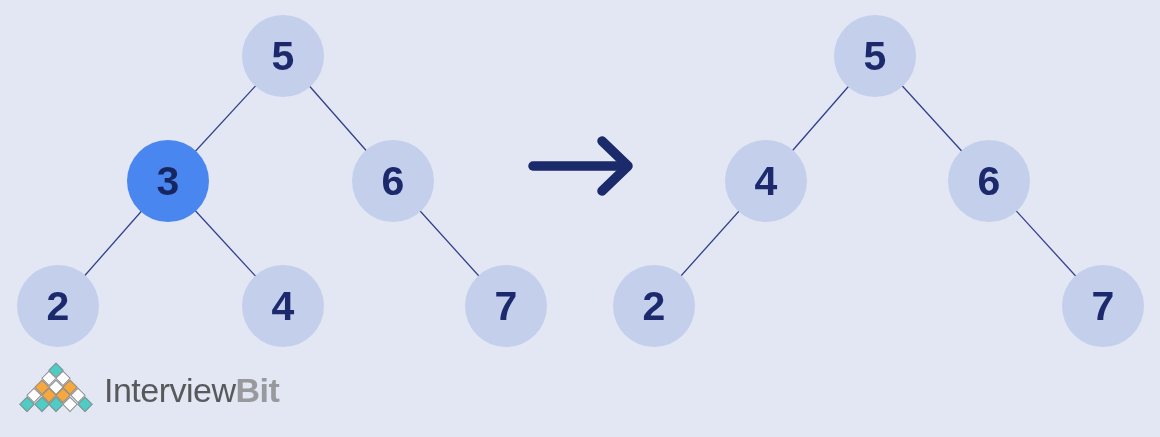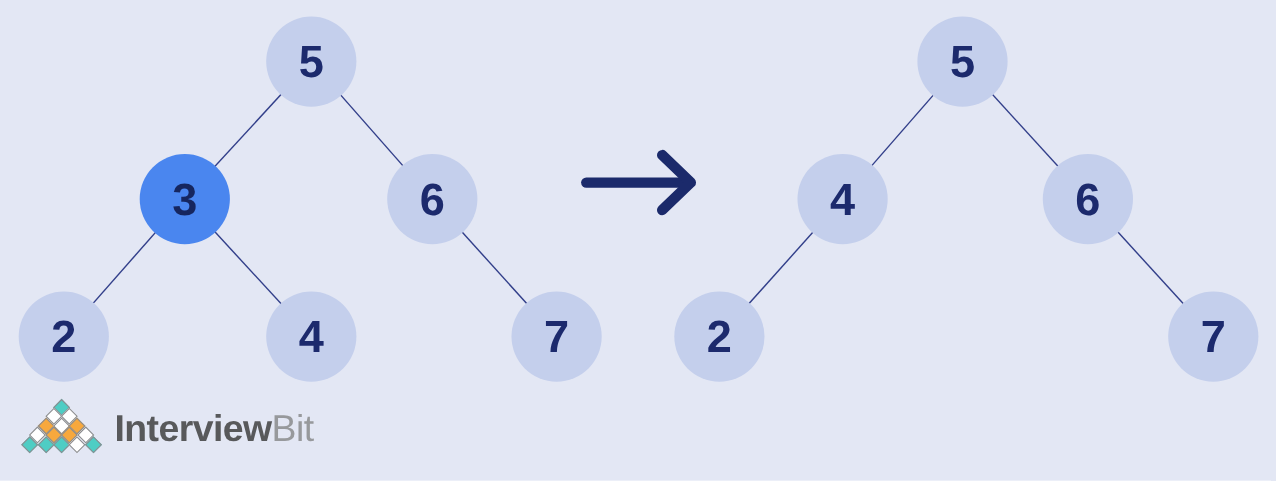--- a/index.html
+++ b/index.html
@@ -62,22 +62,22 @@
     border: 1.2px solid #8b8d90;
     box-sizing: border-box;
   }
   .wordmark {
     font-size: 34px;
     letter-spacing: -0.5px;
     white-space: nowrap;
     line-height: 1;
     padding-top: 6px;
   }
-  .brand-primary { font-weight: 700; color: var(--brand-primary-color, #58595b); }
-  .brand-secondary { font-weight: 400; color: var(--brand-secondary-color, #97999c); }
+  .brand-primary { font-weight: 400; color: var(--brand-primary-color, #58595b); }
+  .brand-secondary { font-weight: 700; color: var(--brand-secondary-color, #97999c); }
 </style>
 </head>
 <body>
 
 <div class="stage">
   <svg id="edge-layer" viewBox="0 0 1160 437" xmlns="http://www.w3.org/2000/svg">
       <line x1="283" y1="56" x2="168" y2="181" class="edge"></line>
       <line x1="283" y1="56" x2="393" y2="181" class="edge"></line>
       <line x1="168" y1="181" x2="58" y2="306" class="edge"></line>
       <line x1="168" y1="181" x2="283" y2="306" class="edge"></line>

